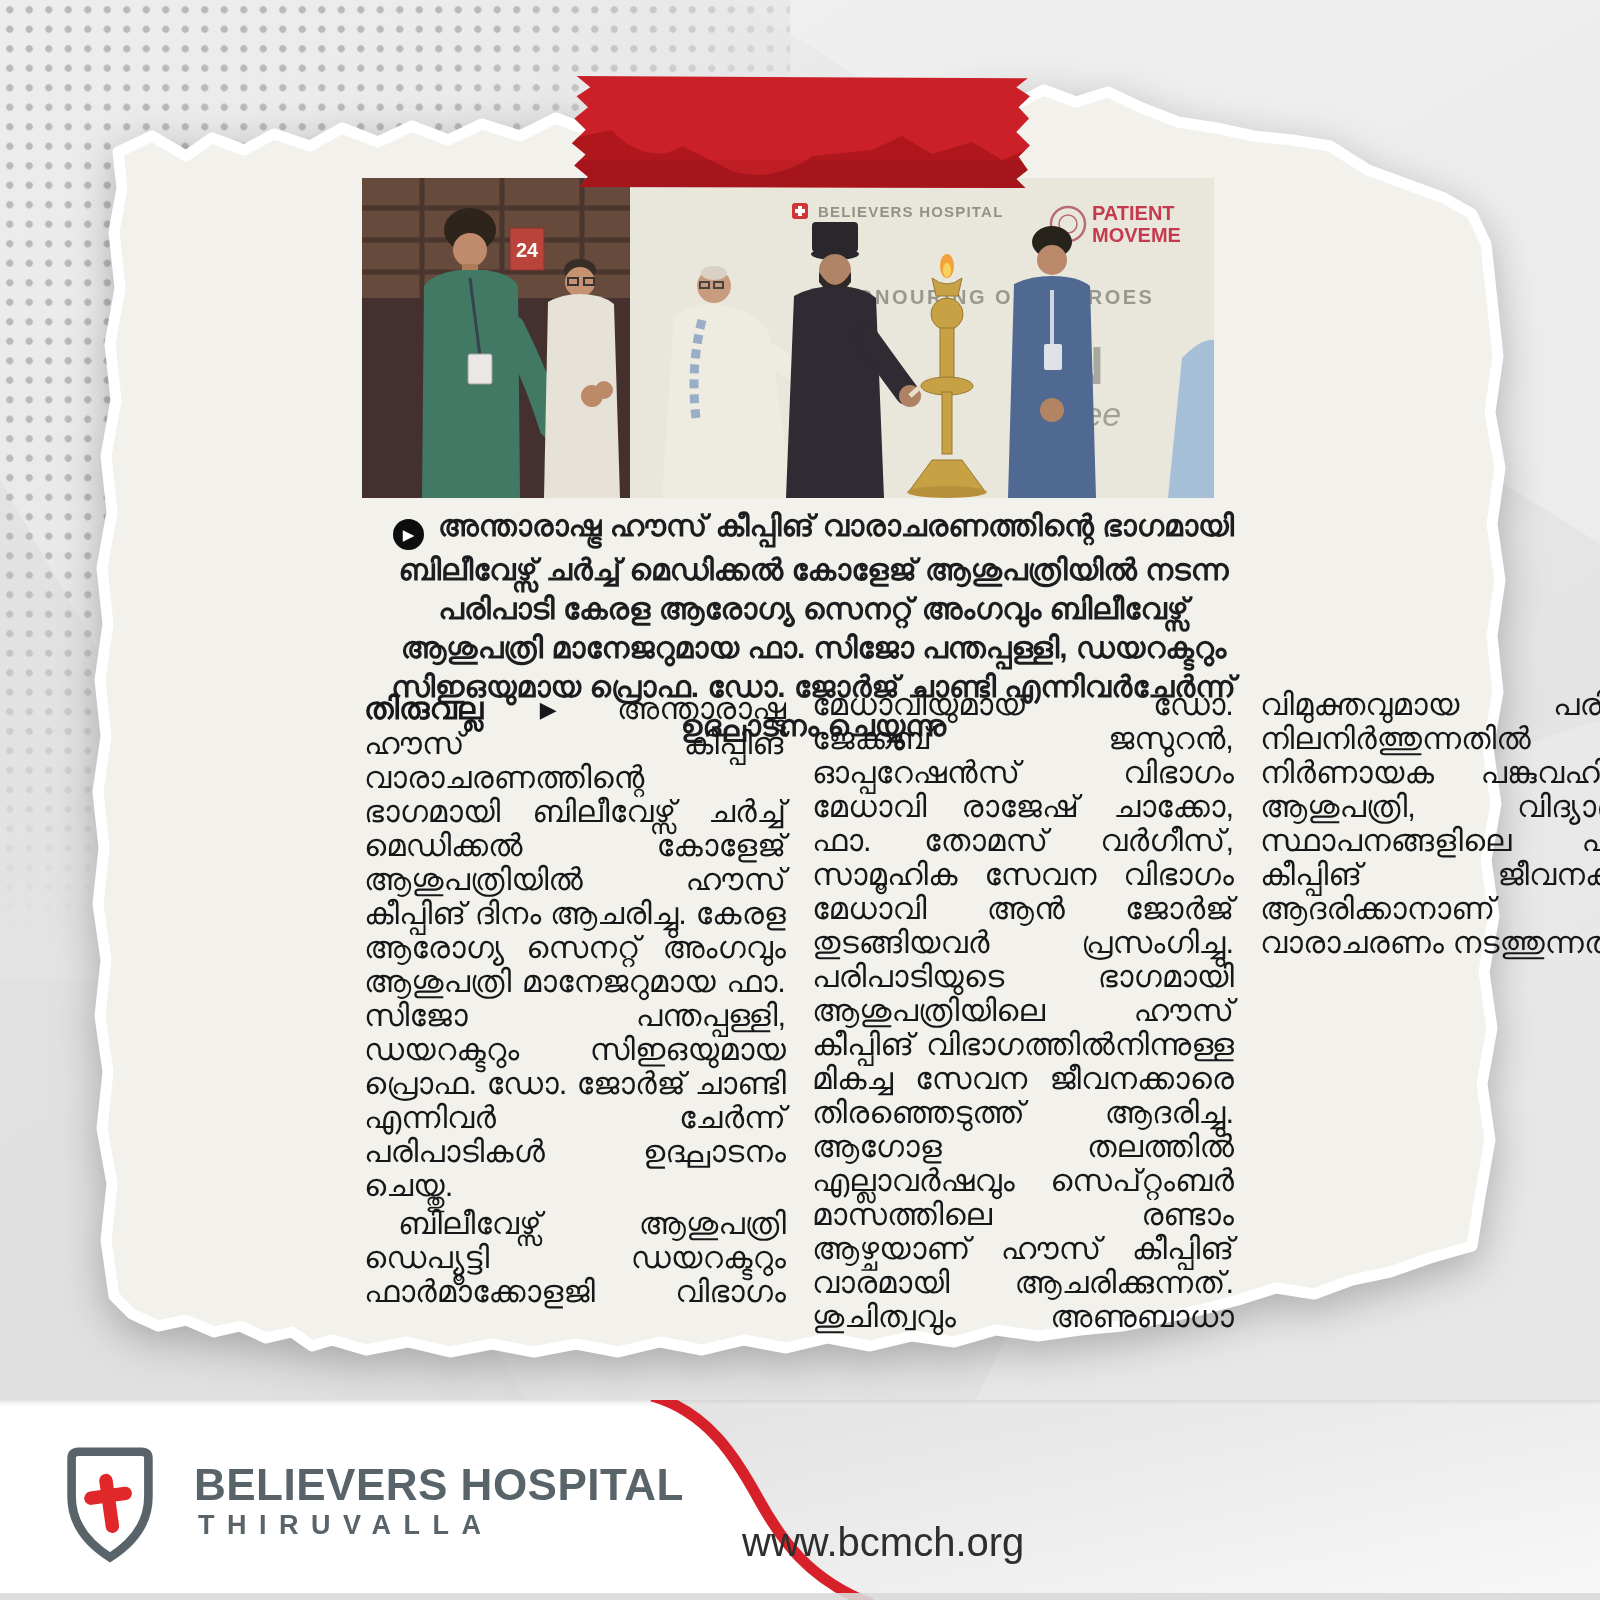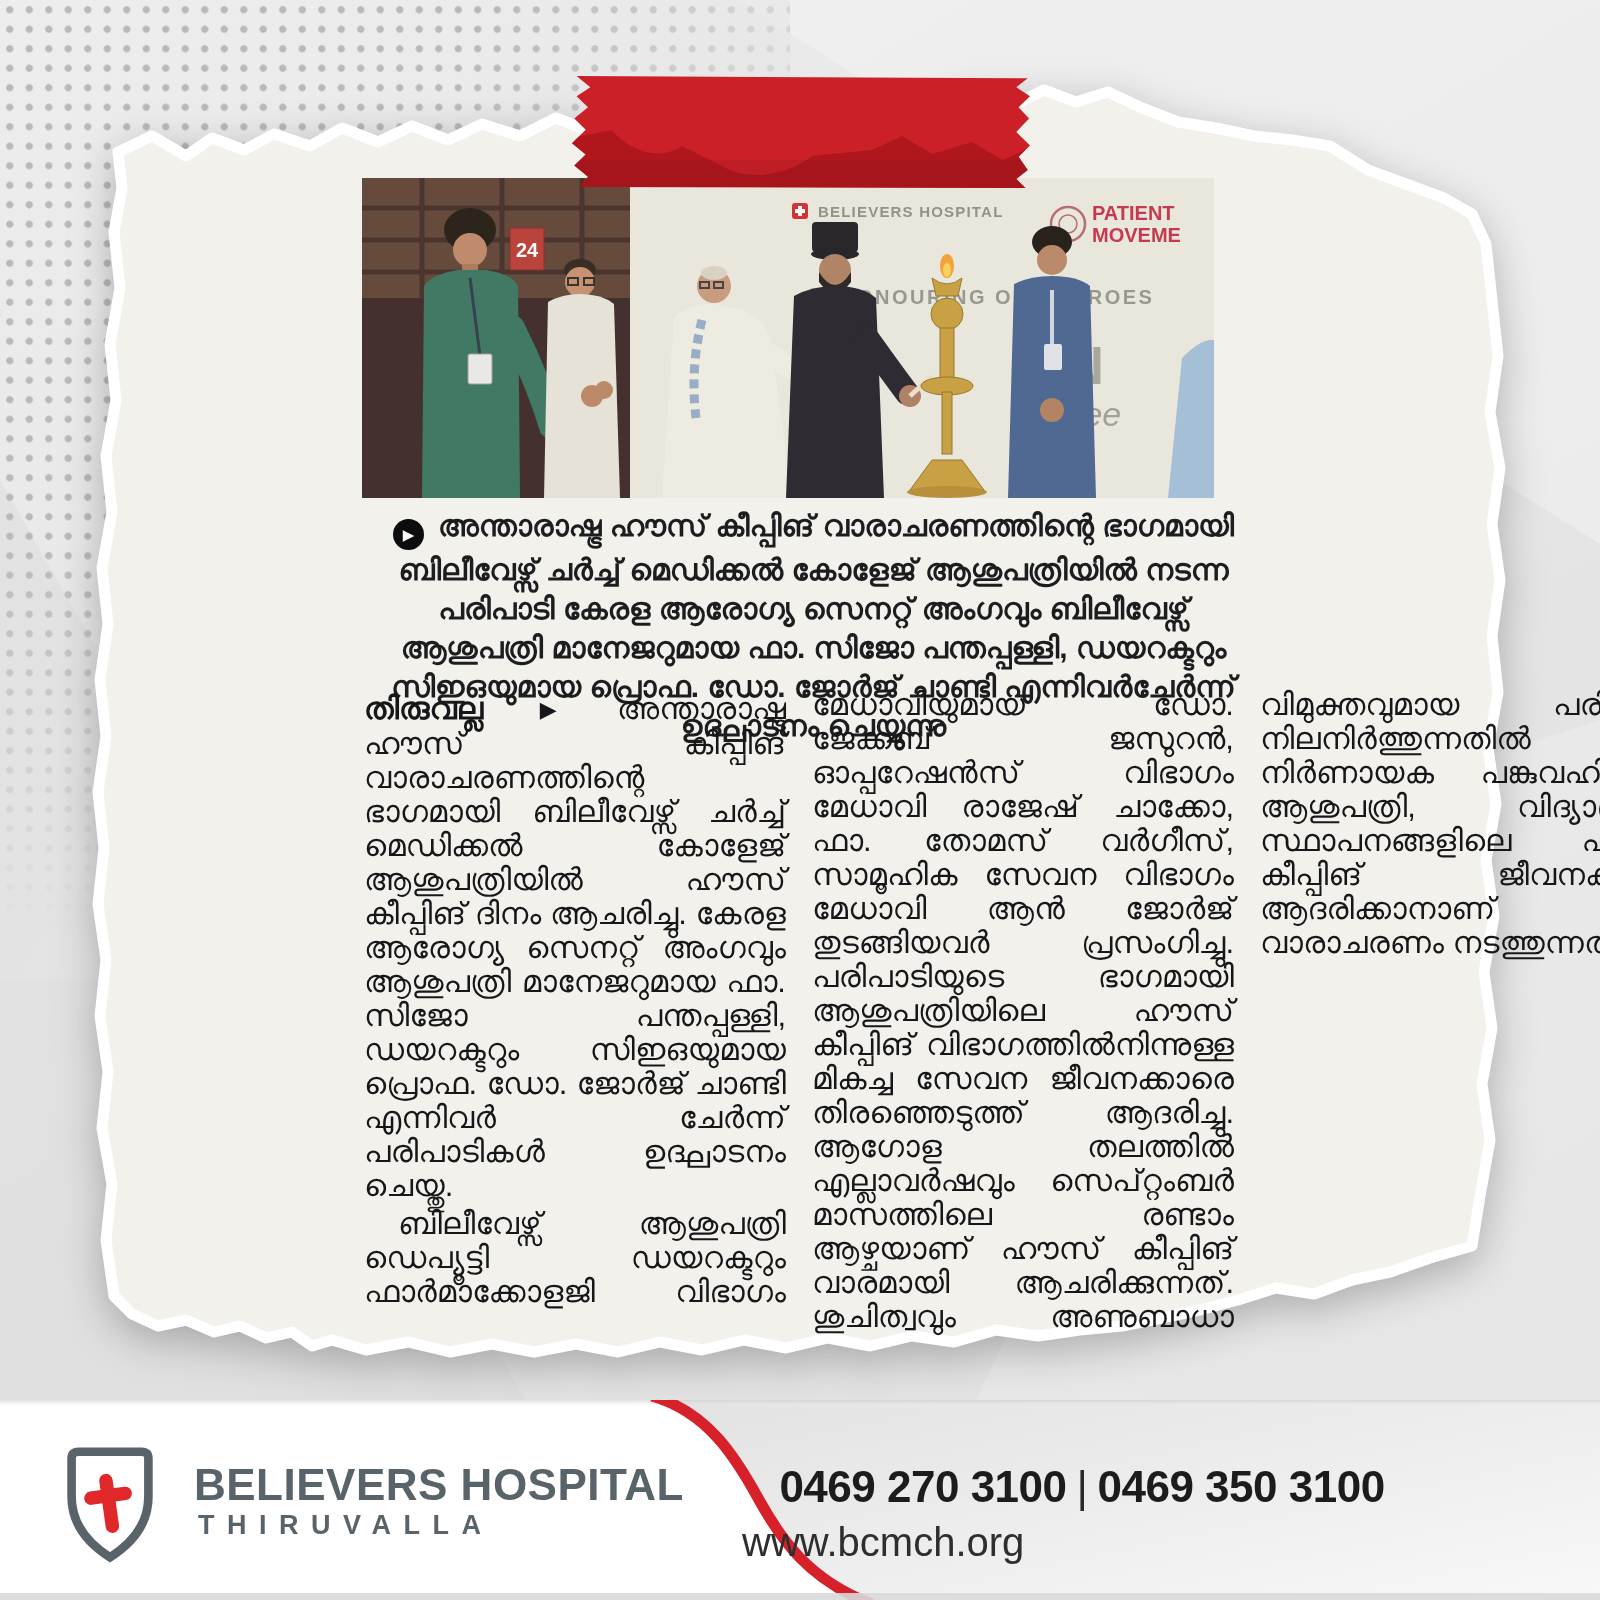--- a/index.html
+++ b/index.html
@@ -230,18 +230,15 @@
   <svg class="shield" width="96" height="122" viewBox="0 0 100 125">
     <path d="M10,14 Q10,7 17,7 L83,7 Q90,7 90,14 L90,54 C90,84 72,103 50,117 C28,103 10,84 10,54 Z" fill="#ffffff" stroke="#59646a" stroke-width="9"></path>
     <g transform="rotate(-8 48 60)">
       <rect x="42" y="30" width="14" height="62" rx="7" fill="#e0282a"></rect>
       <rect x="24" y="46" width="50" height="14" rx="7" fill="#e0282a"></rect>
     </g>
   </svg>
   <div class="brand-name">BELIEVERS HOSPITAL</div>
   <div class="brand-loc">THIRUVALLA</div>
 
-  <div class="phones">
-    <span>0469 270 3100</span><span class="sep">|</span><span>0469 350 3100</span>
-  </div>
   <div class="website">www.bcmch.org</div>
 
 </div>
 
 </body></html>

